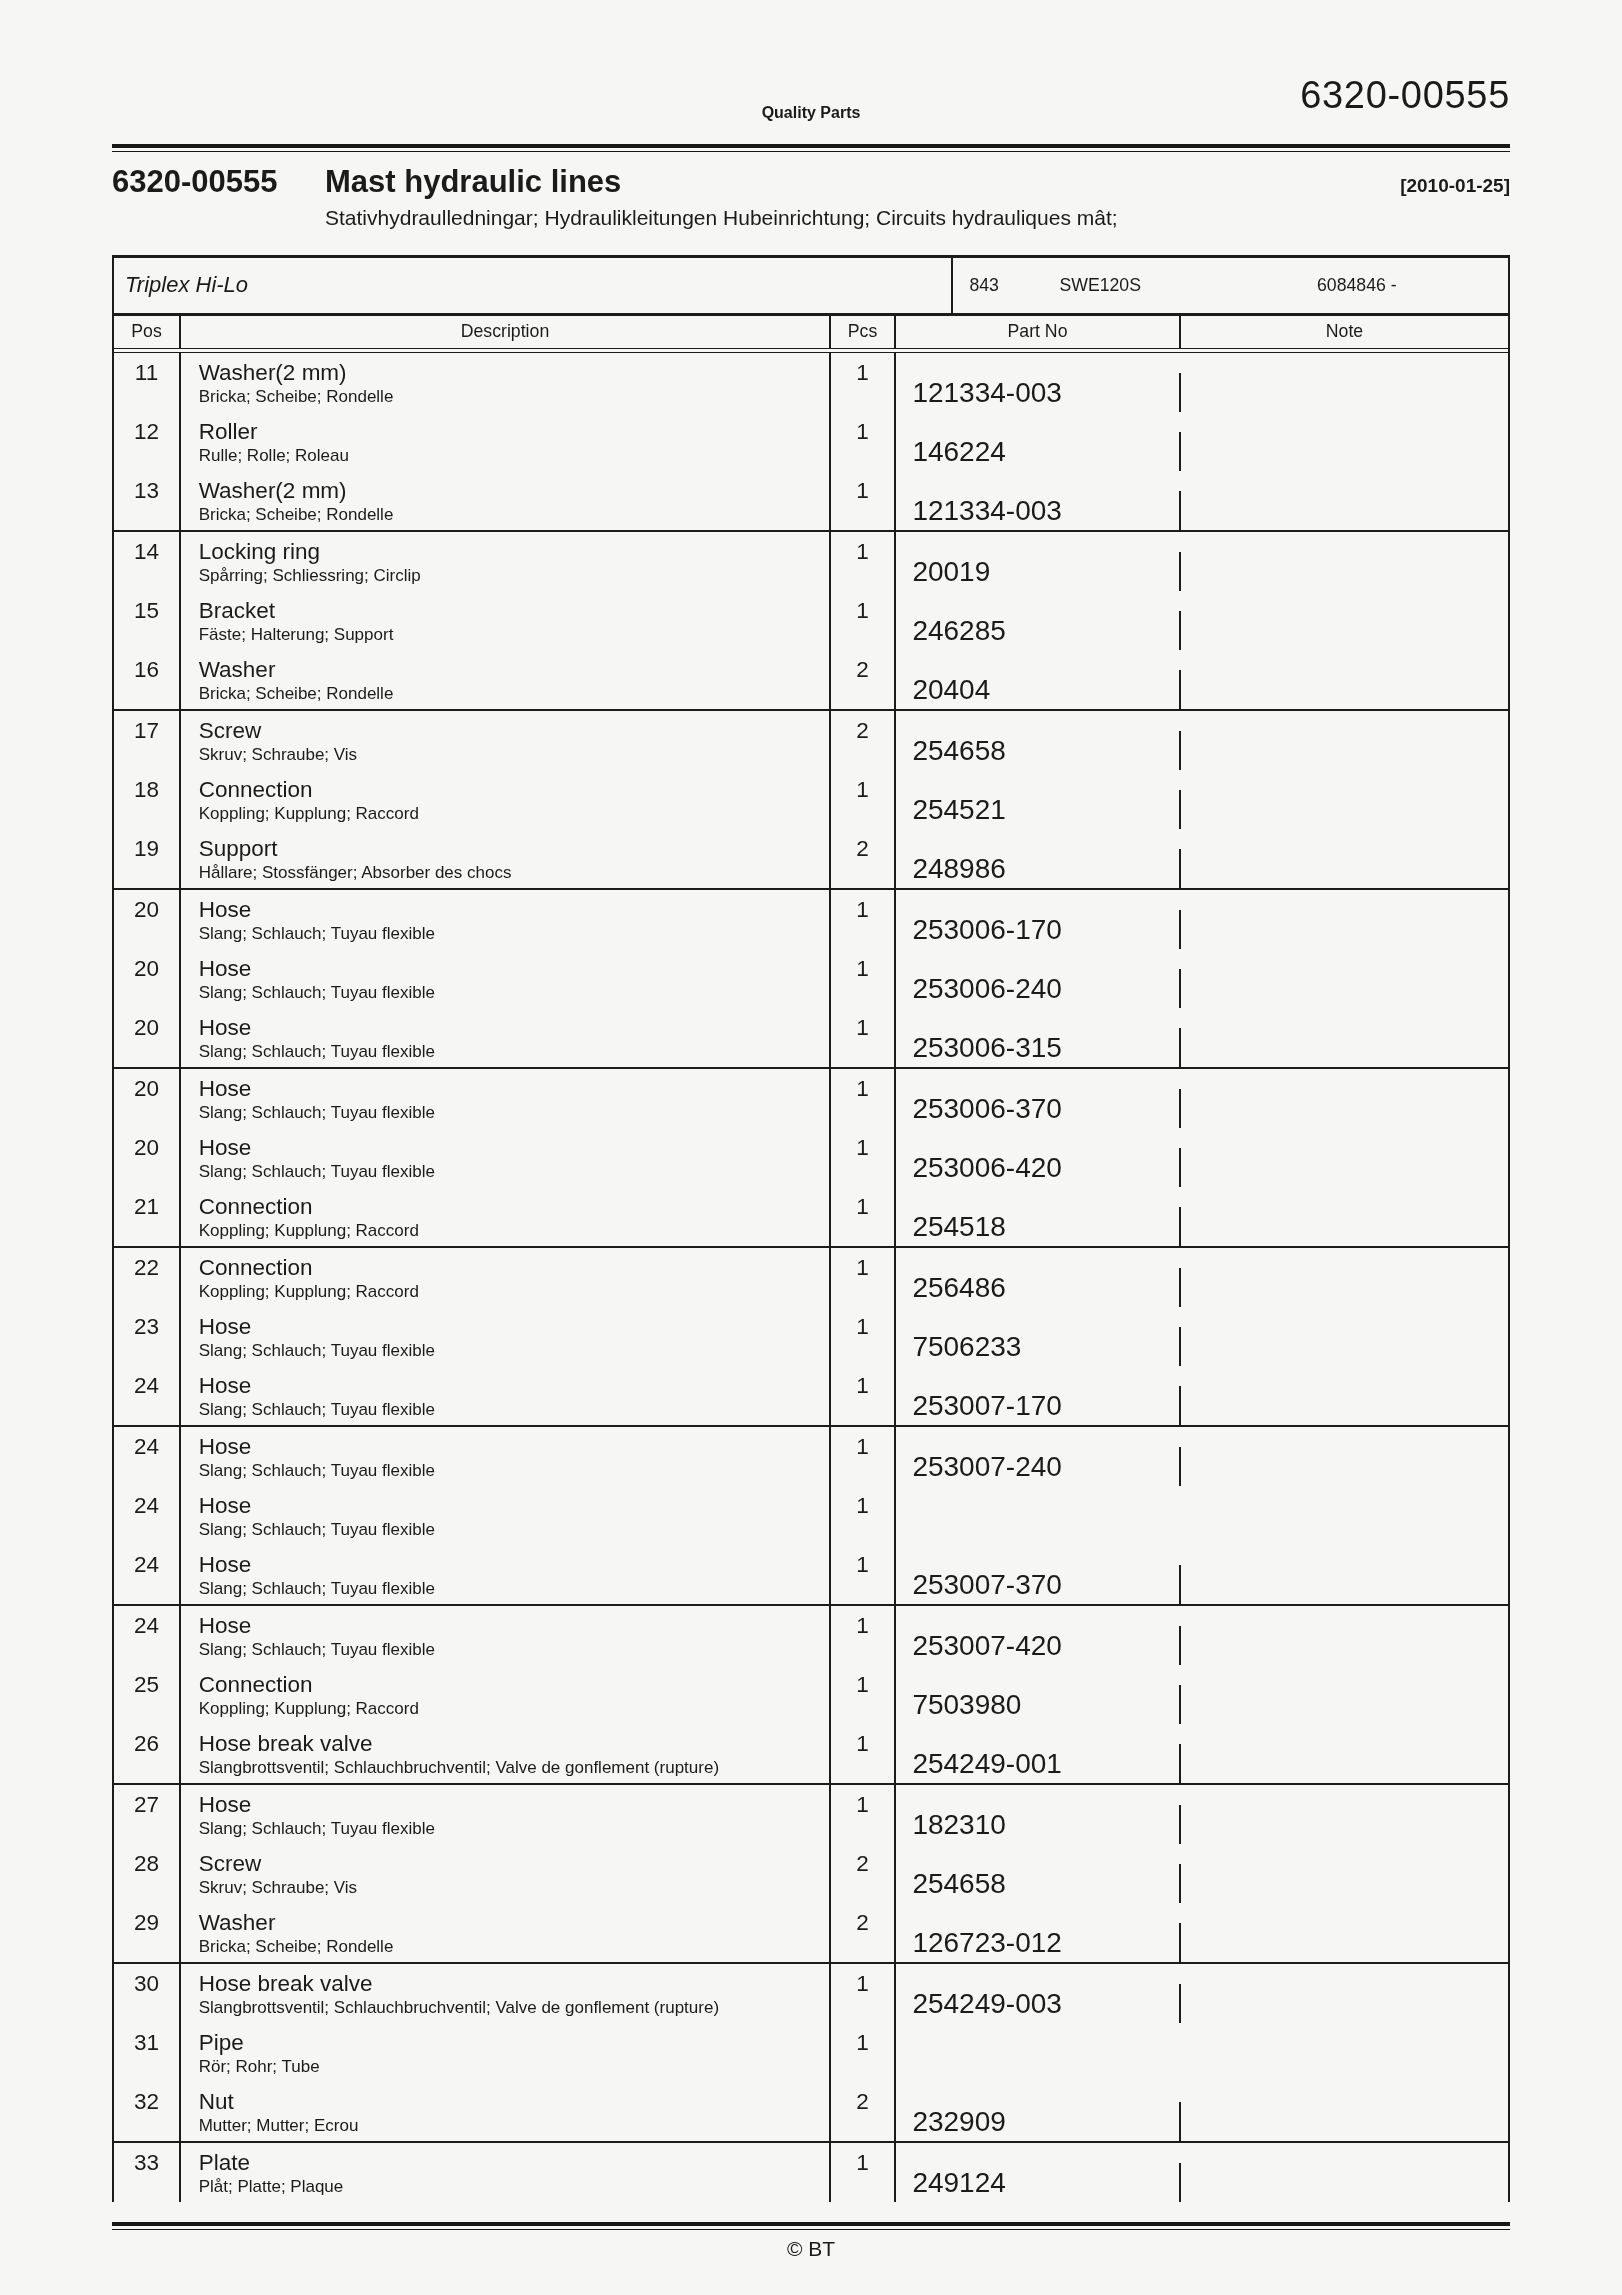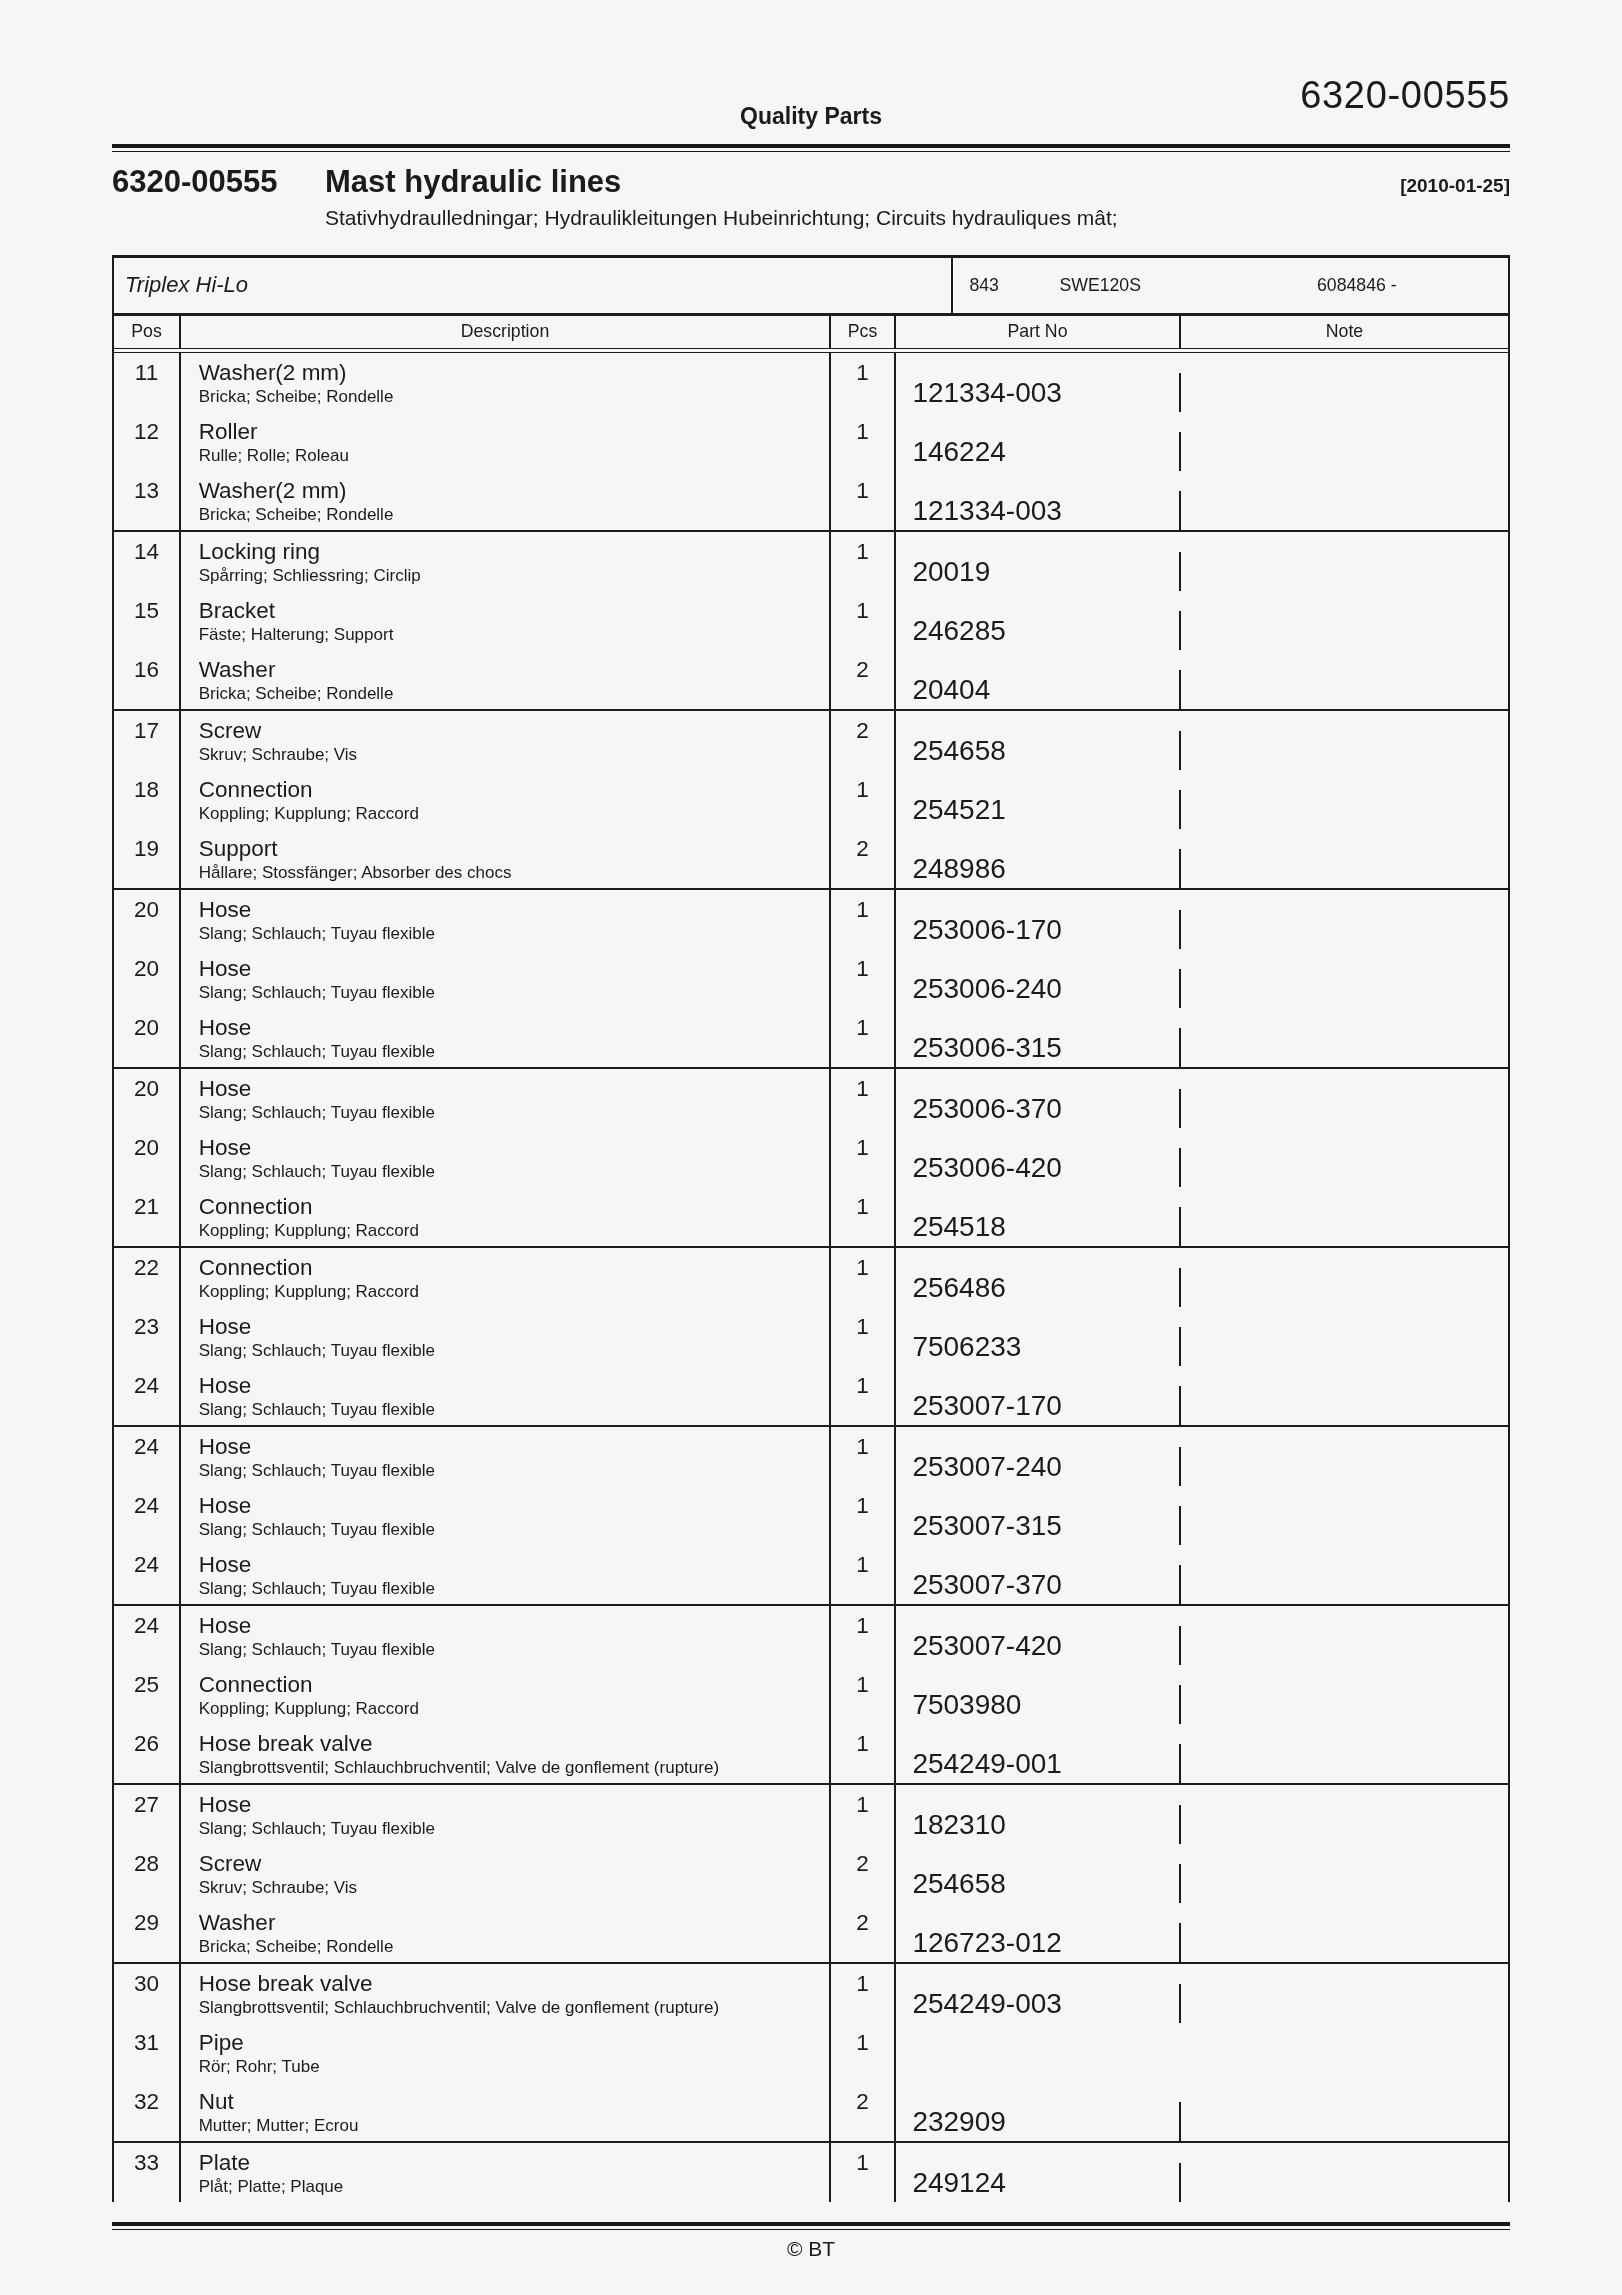--- a/index.html
+++ b/index.html
@@ -15,21 +15,21 @@
   .content{position:absolute;left:112px;right:112px;top:0;}
 
   
   .masthead{position:relative;height:144px;}
   .doc-big{
     position:absolute;right:0;top:76px;
     font-size:38px;font-weight:400;letter-spacing:0.7px;line-height:1;
   }
   .qp{
     position:absolute;left:50%;transform:translateX(-50%);
-    top:105px;font-size:23px;font-weight:700;line-height:1;
+    top:105px;font-size:16px;font-weight:700;line-height:1;
   }
   .top-rule{height:2.7px;border-top:4.1px solid #171717;border-bottom:1.4px solid #171717;}
 
   
   .title-row{display:flex;align-items:baseline;margin-top:13.6px;}
   .t-num{font-size:31px;font-weight:700;flex:0 0 213px;line-height:1.1;}
   .t-title{font-size:31px;font-weight:700;line-height:1.1;}
   .t-date{margin-left:auto;font-size:19px;font-weight:700;}
   .subtitle{margin-left:213px;margin-top:5.5px;font-size:21px;line-height:1.2;}
 
@@ -318,21 +318,20 @@
               <div class="cell c-part">253007-240</div>
               <div class="cell c-note"></div>
             </div>
             <div class="grid5 row">
               <div class="cell c-pos">24</div>
               <div class="cell c-desc">
                 <div class="d-main">Hose</div>
                 <div class="d-trans">Slang; Schlauch; Tuyau flexible</div>
               </div>
               <div class="cell c-pcs">1</div>
-              <div class="cell c-part">253007-315</div>
               <div class="cell c-note"></div>
             </div>
             <div class="grid5 row">
               <div class="cell c-pos">24</div>
               <div class="cell c-desc">
                 <div class="d-main">Hose</div>
                 <div class="d-trans">Slang; Schlauch; Tuyau flexible</div>
               </div>
               <div class="cell c-pcs">1</div>
               <div class="cell c-part">253007-370</div>

